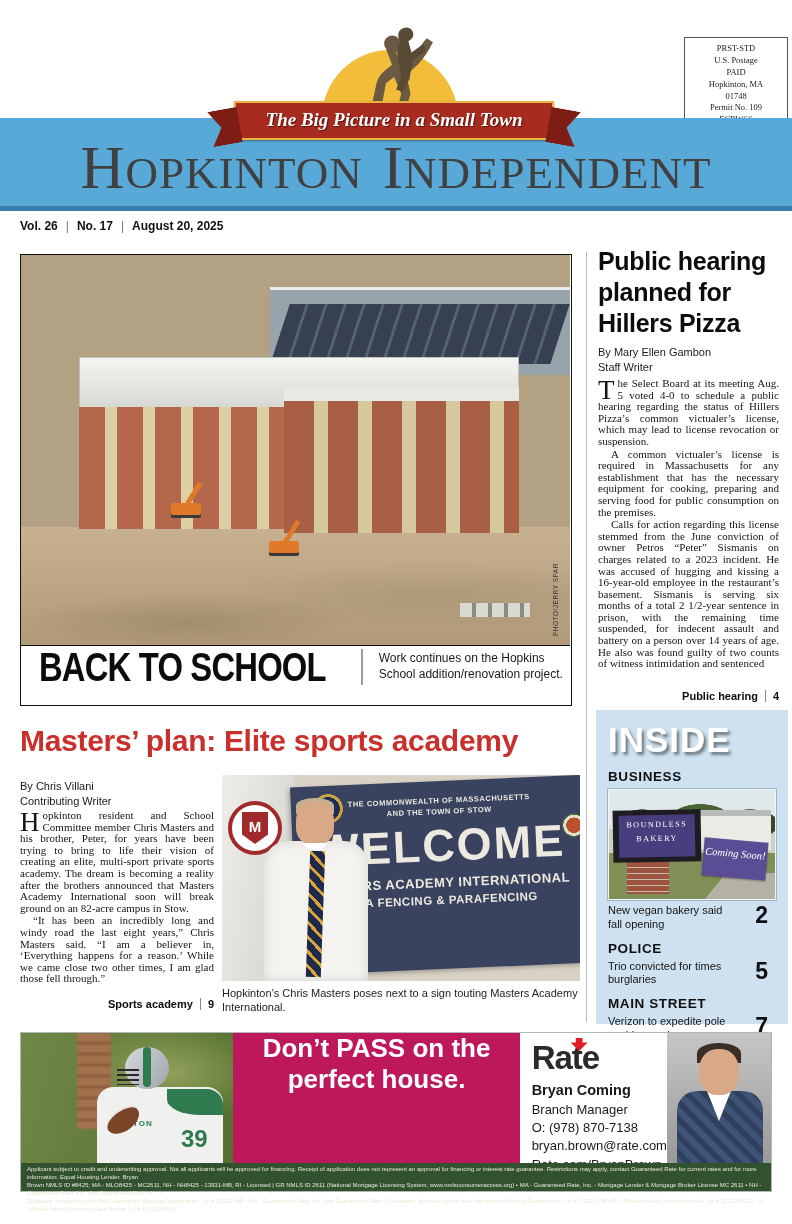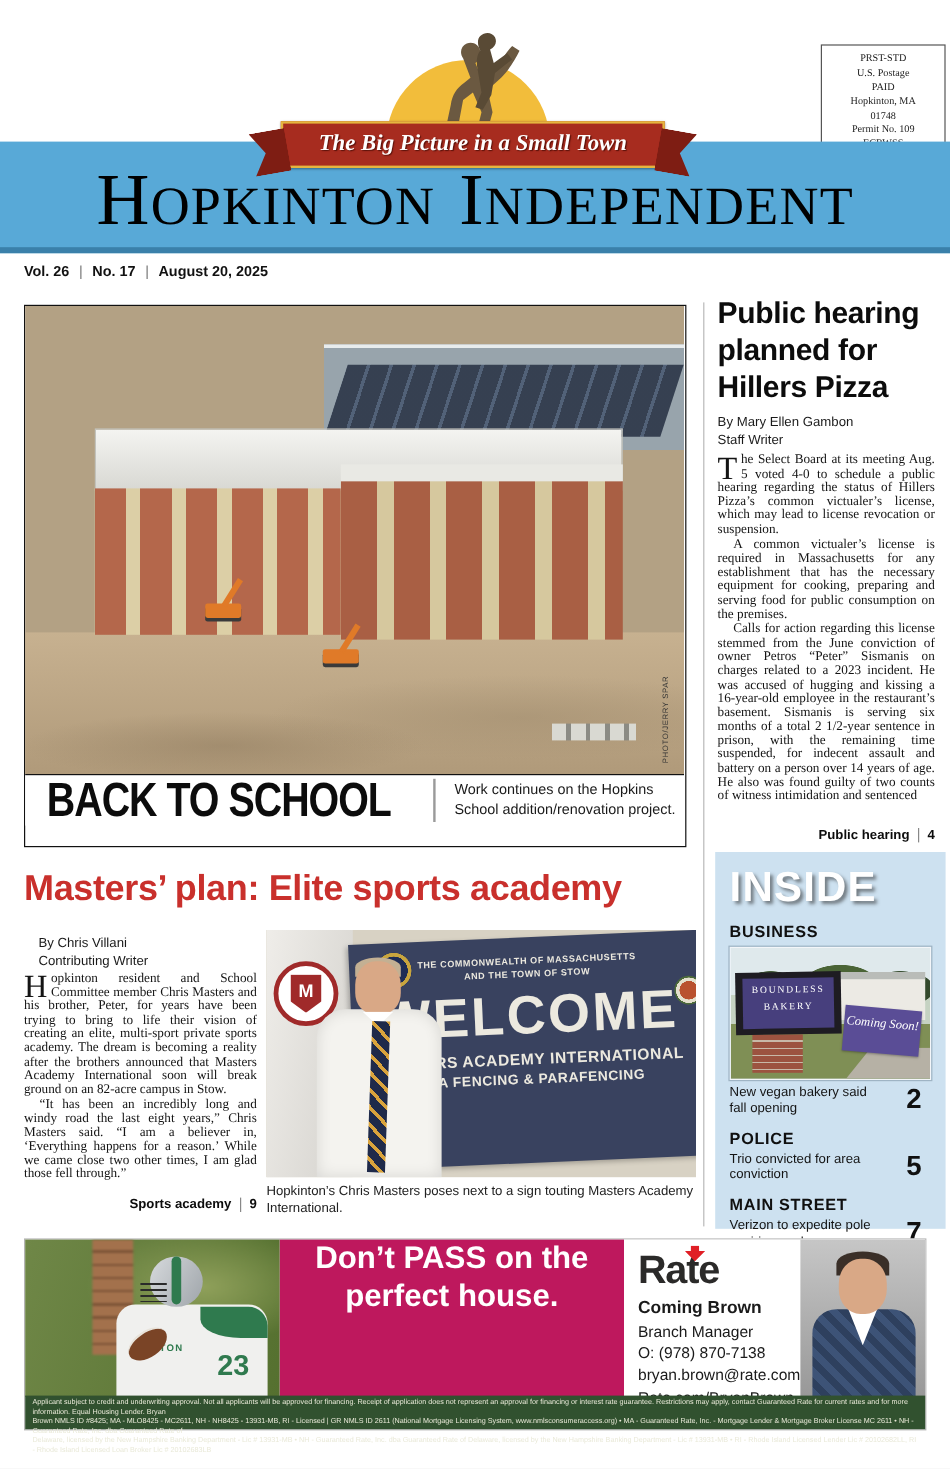--- a/index.html
+++ b/index.html
@@ -18,21 +18,21 @@
     color:#fff; font-family:"Liberation Serif", serif; font-style:italic; font-weight:bold;
     font-size:19px; line-height:34px; text-align:center; text-shadow:1px 1px 1px #591009; }
   .ribbon::before, .ribbon::after { content:""; position:absolute; top:6px; width:30px; height:36px; background:#7e1d13; z-index:-1; }
   .ribbon::before { left:-26px; transform:rotate(-10deg); clip-path:polygon(0 0,100% 0,100% 100%,0 100%,38% 50%); }
   .ribbon::after  { right:-26px; transform:rotate(10deg); clip-path:polygon(0 0,100% 0,62% 50%,100% 100%,0 100%); }
 
   .mast-bar { position:absolute; left:0; top:118px; width:792px; height:93px; background:#58a9d7;
     display:flex; align-items:center; justify-content:center; gap:20px; }
   .mast-bar .strip { position:absolute; left:0; bottom:0; width:100%; height:5px; background:#3a80aa; }
   .mast-word { display:inline-block; font-family:"Liberation Serif", serif; text-transform:uppercase;
-    color:#000000; font-size:45px; letter-spacing:1px; line-height:1; padding-top:6px; }
+    color:#404040; font-size:45px; letter-spacing:1px; line-height:1; padding-top:6px; }
   .mast-word::first-letter { font-size:61px; }
 
   .issue-line { position:absolute; left:20px; top:219px; font-size:12px; font-weight:bold; color:#111; }
   .issue-line .pipe { color:#777; font-weight:normal; margin:0 8px; }
 
   
   .lead-frame { position:absolute; left:20px; top:254px; width:552px; height:452px; border:1.5px solid #111; background:#fff; }
   .lead-photo { position:absolute; left:0; top:0; width:549px; height:390px; overflow:hidden; background:#b3a184; }
   .trees { position:absolute; left:0; top:0; width:100%; height:95px;
     background:
@@ -108,21 +108,21 @@
     background:repeating-linear-gradient(#9c5340 0 5px, #c8b9a8 5px 6px); }
   .lawnsign { position:absolute; left:94px; top:50px; width:64px; height:38px; background:#5a4d96; transform:rotate(5deg);
     color:#fff; font-family:"Liberation Serif", serif; font-style:italic; font-size:10.5px; text-align:center; line-height:1.3; padding-top:7px;
     box-shadow:0 1px 2px rgba(0,0,0,.3); }
   .inside-item { display:flex; align-items:flex-start; justify-content:space-between; margin-top:4px; }
   .teaser { font-size:11px; line-height:1.25; color:#141414; width:118px; }
   .pagenum { font-size:23px; font-weight:bold; color:#101010; line-height:1; padding-right:8px; }
 
   
   .m-head { position:absolute; left:20px; top:724px; width:560px; font-size:30px; color:#c9302c; letter-spacing:-.3px; }
-  .m-byline { position:absolute; left:32px; top:779px; }
+  .m-byline { position:absolute; left:20px; top:779px; }
   .m-body { position:absolute; left:20px; top:810px; width:194px; }
   .m-jump { left:20px; top:998px; width:194px; }
 
   .masters-photo { position:absolute; left:222px; top:775px; width:358px; height:206px; background:#d8d2c4; overflow:hidden; }
   .mp-sign { position:absolute; left:72px; top:6px; width:296px; height:188px; background:#39425f;
     transform:rotate(-2.5deg); color:#ece9df; text-align:center; padding-top:14px; box-shadow:-2px 2px 4px rgba(0,0,0,.25); }
   .mp-sign .tiny { font-size:7.5px; font-weight:bold; letter-spacing:.5px; line-height:1.5; }
   .mp-sign .welcome { font-size:45px; font-weight:bold; letter-spacing:2px; line-height:1.05; margin-top:4px; }
   .mp-sign .sub1 { font-size:13px; font-weight:bold; letter-spacing:.5px; margin-top:6px; }
   .mp-sign .sub2 { font-size:11.5px; font-weight:bold; letter-spacing:.5px; margin-top:4px; }
@@ -269,21 +269,21 @@
         </div>
       </div>
       <div class="lawnsign">Coming Soon!</div>
     </div>
     <div class="inside-item">
       <div class="teaser">New vegan bakery said fall opening</div>
       <div class="pagenum">2</div>
     </div>
     <div class="sec-label">POLICE</div>
     <div class="inside-item">
-      <div class="teaser">Trio convicted for area conviction</div>
+      <div class="teaser">Trio convicted for times burglaries</div>
       <div class="pagenum">5</div>
     </div>
     <div class="sec-label">MAIN STREET</div>
     <div class="inside-item">
       <div class="teaser">Verizon to expedite pole rewiring work</div>
       <div class="pagenum">7</div>
     </div>
   </div>
 
   <h1 class="m-head">Masters’ plan: Elite sports academy</h1>
@@ -323,38 +323,38 @@
     </div>
   </div>
   <div class="m-caption">Hopkinton’s Chris Masters poses next to a sign touting Masters Academy International.</div>
 
   <div class="ad-box">
     <div class="ad-row">
       <div class="ad-photo">
         <div class="pillar"></div>
         <div class="jersey">
           <span class="jname">INTON</span>
-          <span class="jnum">23</span>
+          <span class="jnum">39</span>
         </div>
         <div class="football"></div>
         <div class="helmet">
             <div class="stripe"></div>
           </div>
         <div class="facemask"></div>
       </div>
       <div class="ad-green">
         <div class="hl">Don’t PASS on the perfect house.</div>
       </div>
       <div class="ad-right">
         <div class="rate-logo">
           <span>Rate</span>
           <span class="rate-arrow"></span>
         </div>
         <div class="ad-contact">
-          <div class="nm">Coming Brown</div>
+          <div class="nm">Bryan Coming</div>
           <div>Branch Manager</div>
           <div>O: (978) 870-7138</div>
           <div>bryan.brown@rate.com</div>
           <div>Rate.com/BryanBrown</div>
         </div>
         <div class="headshot">
           <div class="blazer"></div>
           <div class="hshirt"></div>
           <div class="hhair"></div>
           <div class="hhead"></div>

